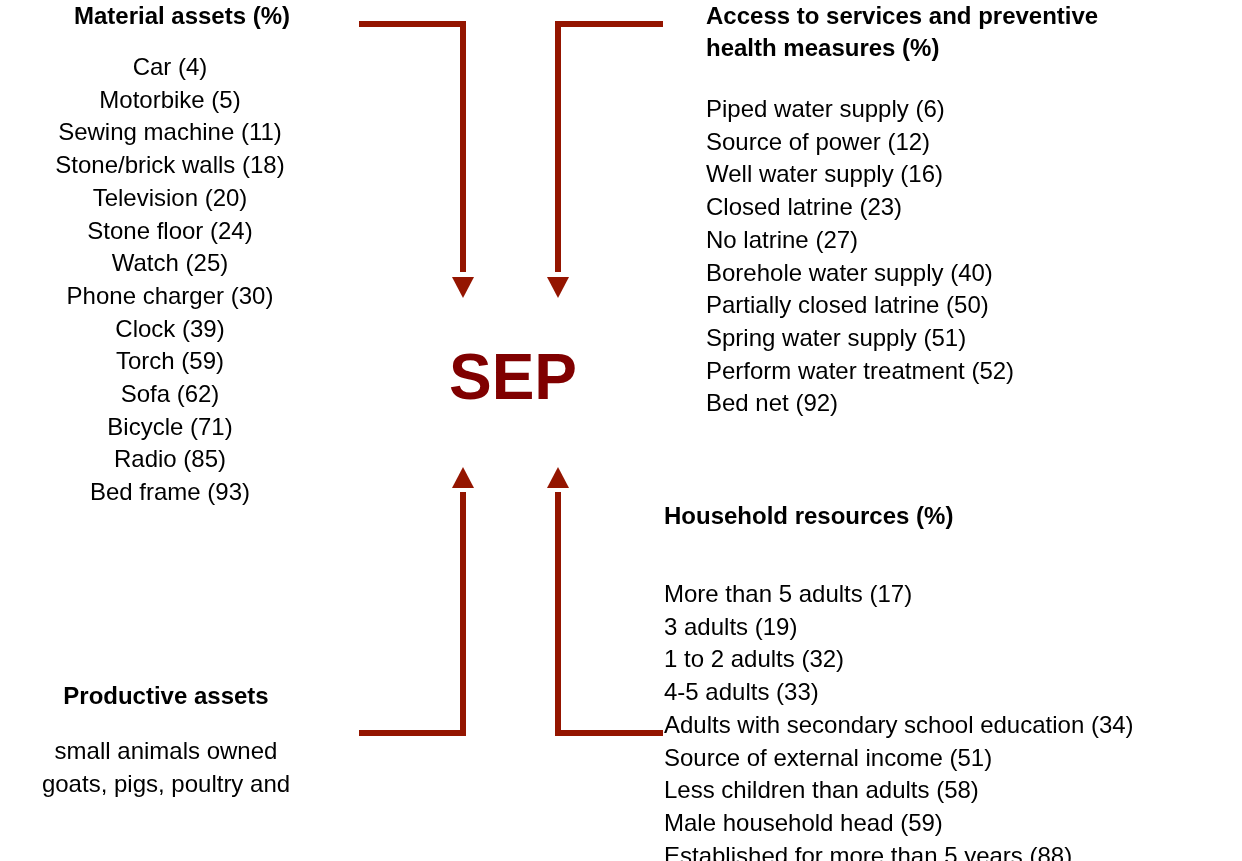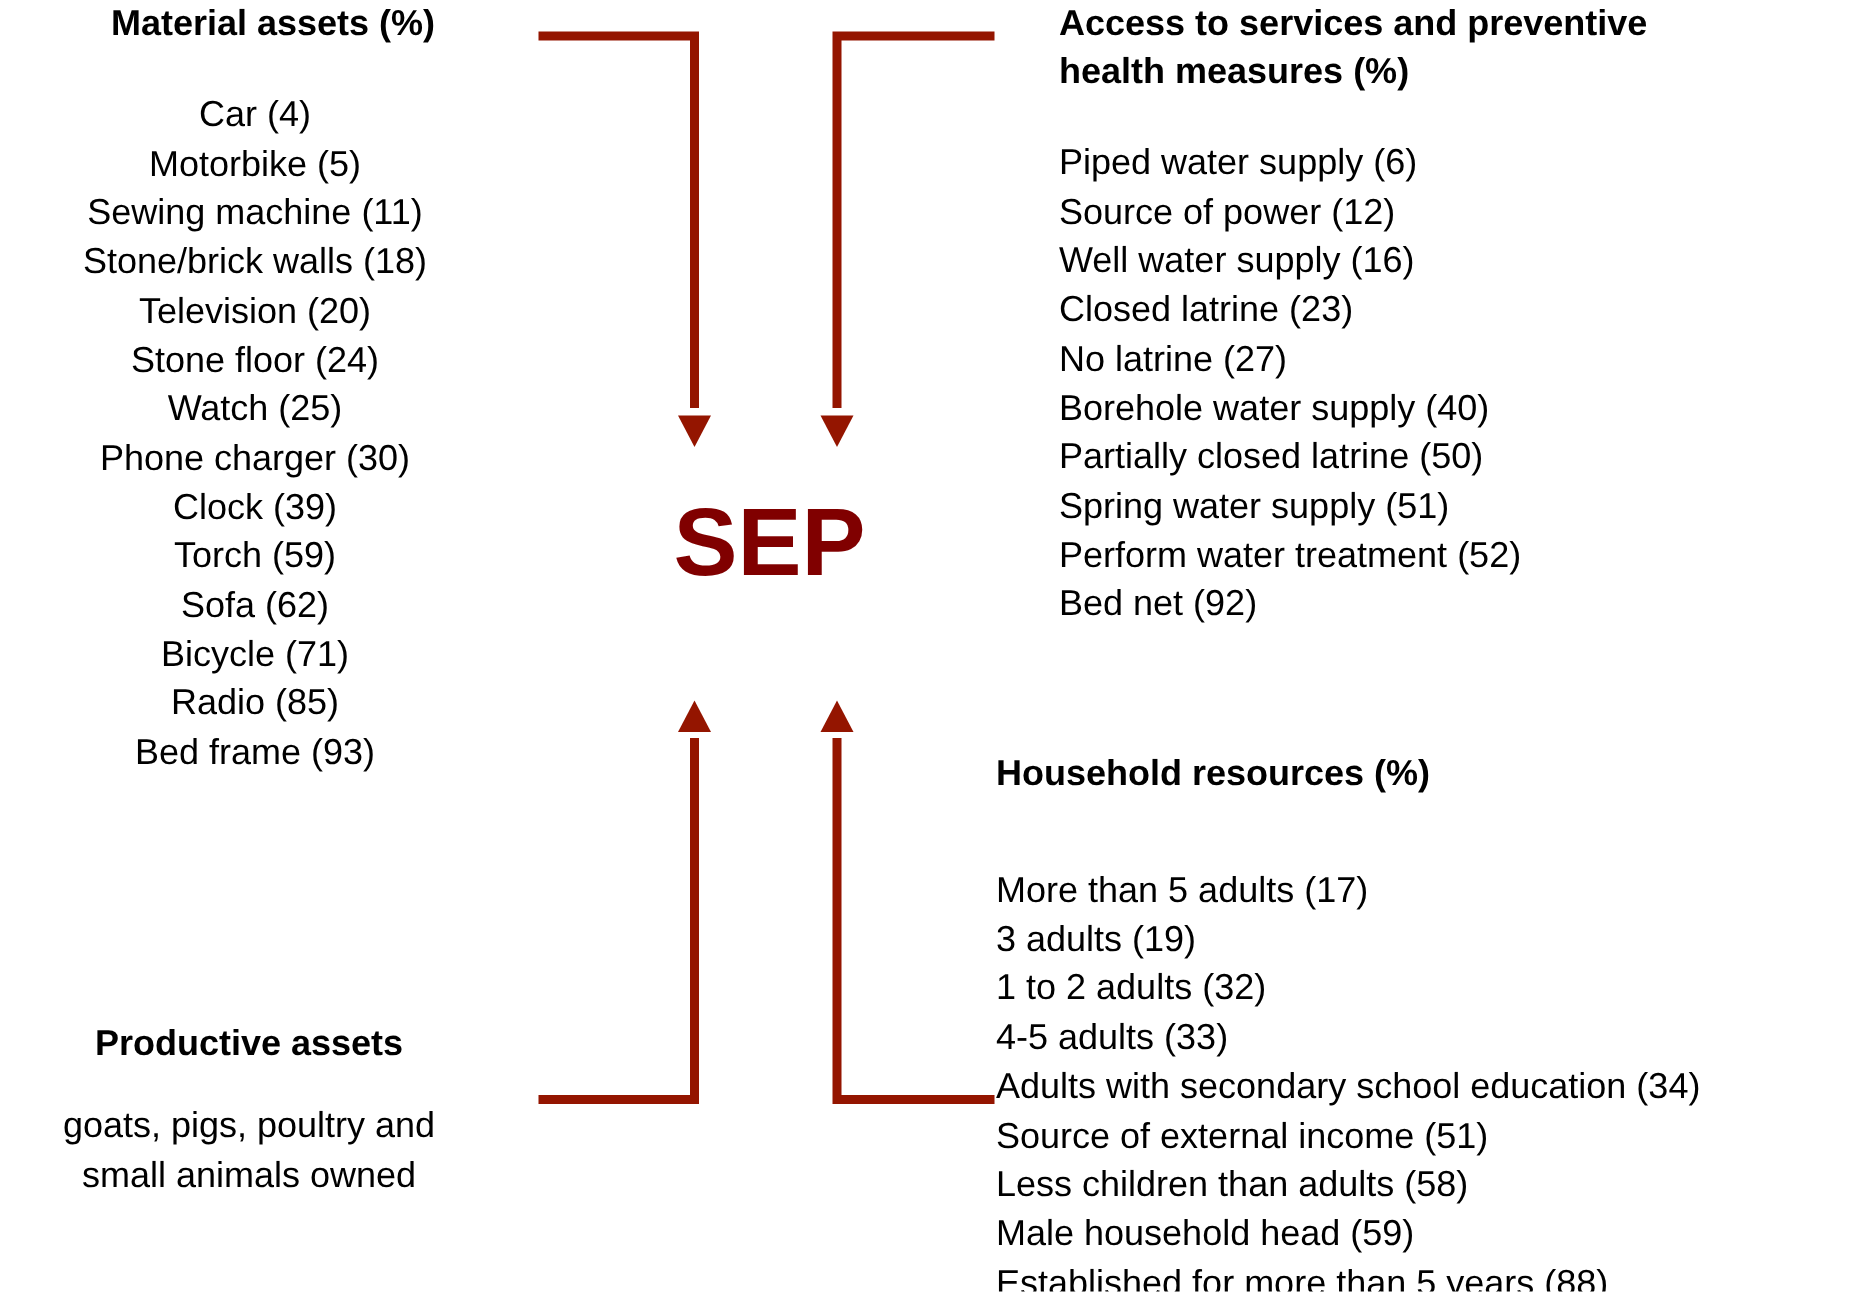--- a/index.html
+++ b/index.html
@@ -5,28 +5,28 @@
   html, body { margin: 0; padding: 0; background: #ffffff; }
   body { width: 1242px; height: 861px; position: relative; overflow: hidden;
          font-family: "Liberation Sans", sans-serif; color: #000; }
   .block { position: absolute; }
   .heading { font-weight: bold; font-size: 24px; line-height: 32px; }
   .item { font-size: 24px; line-height: 32.7px; white-space: nowrap; }
   .center { text-align: center; }
   .left { text-align: left; }
   #material { left: 0; top: 0; width: 340px; }
   #material .heading { margin-top: 0; margin-left: 24px; }
-  #material .list { margin-top: 29px; }
+  #material .list { margin-top: 19px; }
   #productive { left: 0; top: 680px; width: 332px; }
   #productive .desc { margin-top: 22px; font-size: 24px; line-height: 33px; }
   #access { left: 706px; top: 0; width: 536px; }
   #access .list { margin-top: 29px; }
   #household { left: 664px; top: 500px; width: 536px; }
   #household .list { margin-top: 46px; }
-  #sep { position: absolute; left: 430px; top: 324px; width: 166px; text-align: center;
+  #sep { position: absolute; left: 430px; top: 340px; width: 166px; text-align: center;
          font-weight: bold; font-size: 64px; line-height: 74px; }
   svg.arrows { position: absolute; left: 0; top: 0; }
 </style>
 </head>
 <body>
 
 <svg class="arrows" width="1242" height="861" viewBox="0 0 1242 861">
   <g fill="none" stroke="#941500" stroke-width="6">
     <polyline points="359,24 463,24 463,272"></polyline>
     <polyline points="663,24 558,24 558,272"></polyline>
@@ -59,22 +59,22 @@
     <div class="item">Sofa (62)</div>
     <div class="item">Bicycle (71)</div>
     <div class="item">Radio (85)</div>
     <div class="item">Bed frame (93)</div>
   </div>
 </div>
 
 <div id="productive" class="block center">
   <div class="heading">Productive assets</div>
   <div class="desc">
+    <div>small animals owned</div>
     <div>goats, pigs, poultry and</div>
-    <div>small animals owned</div>
   </div>
 </div>
 
 <div id="access" class="block left">
   <div class="heading">
     <div>Access to services and preventive</div>
     <div>health measures (%)</div>
   </div>
   <div class="list">
     <div class="item">Piped water supply (6)</div>

